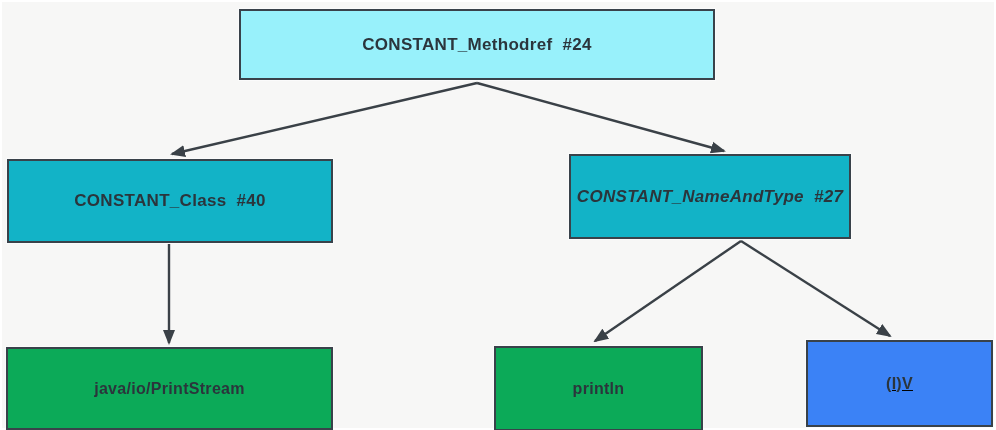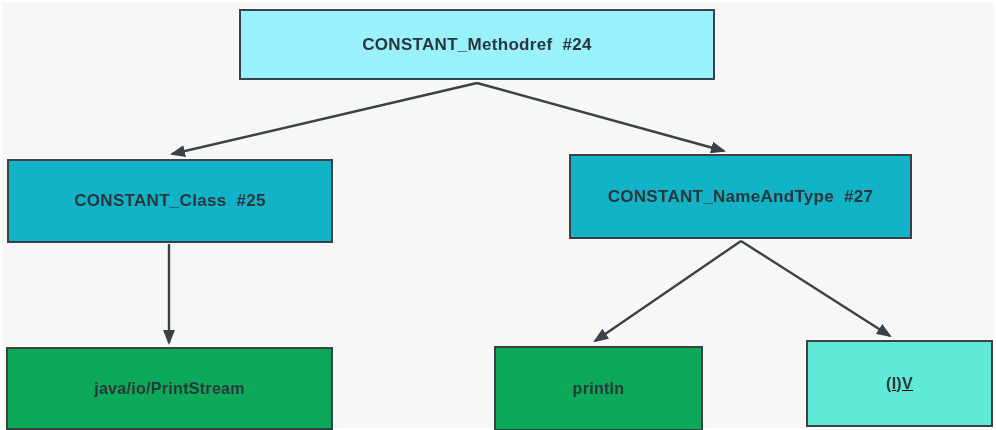--- a/index.html
+++ b/index.html
@@ -37,21 +37,21 @@
     font-weight: bold;
     color: #2b353c;
     white-space: pre;          
     letter-spacing: 0.3px;
     text-align: center;
   }
 
   
   #n-methodref    { left: 237px; top:   7px; width: 476px; height: 71px; }
   #n-class        { left:   5px; top: 157px; width: 326px; height: 84px; }
-  #n-nameandtype  { left: 567px; top: 152px; width: 343px; height: 85px; }
+  #n-nameandtype  { left: 567px; top: 152px; width: 282px; height: 85px; font-style: italic; }
   #n-printstream  { left:   4px; top: 345px; width: 327px; height: 83px; }
   #n-println      { left: 492px; top: 344px; width: 209px; height: 85px; }
   #n-descriptor   { left: 804px; top: 338px; width: 187px; height: 87px; }
 
   #n-methodref .label,
   #n-class .label,
   #n-nameandtype .label { font-size: 17px; }
 
   #n-printstream .label,
   #n-println .label,
@@ -73,32 +73,32 @@
     <line x1="167" y1="242" x2="167" y2="341" marker-end="url(#arrowhead)"></line>
     <line x1="739" y1="239" x2="593" y2="339" marker-end="url(#arrowhead)"></line>
     <line x1="739" y1="239" x2="888" y2="334" marker-end="url(#arrowhead)"></line>
   </svg>
 
   <div class="node" id="n-methodref" style="background-color: rgb(152, 241, 251);">
     <span class="label">CONSTANT_Methodref  #24</span>
   </div>
 
   <div class="node" id="n-class" style="background-color: rgb(18, 179, 199);">
-    <span class="label">CONSTANT_Class  #25</span>
+    <span class="label">CONSTANT_Class  #40</span>
   </div>
 
   <div class="node" id="n-nameandtype" style="background-color: rgb(18, 179, 199);">
     <span class="label">CONSTANT_NameAndType  #27</span>
   </div>
 
   <div class="node" id="n-printstream" style="background-color: rgb(12, 170, 88); align-items: center;">
     <span class="label">java/io/PrintStream</span>
   </div>
 
   <div class="node" id="n-println" style="background-color: rgb(12, 170, 88);">
     <span class="label">println</span>
   </div>
 
-  <div class="node" id="n-descriptor" style="background-color: #5eead4; text-decoration: underline;">
+  <div class="node" id="n-descriptor" style="background-color: #3b82f6; text-decoration: underline;">
     <span class="label">(I)V</span>
   </div>
 
 </div>
 
 </body></html>

